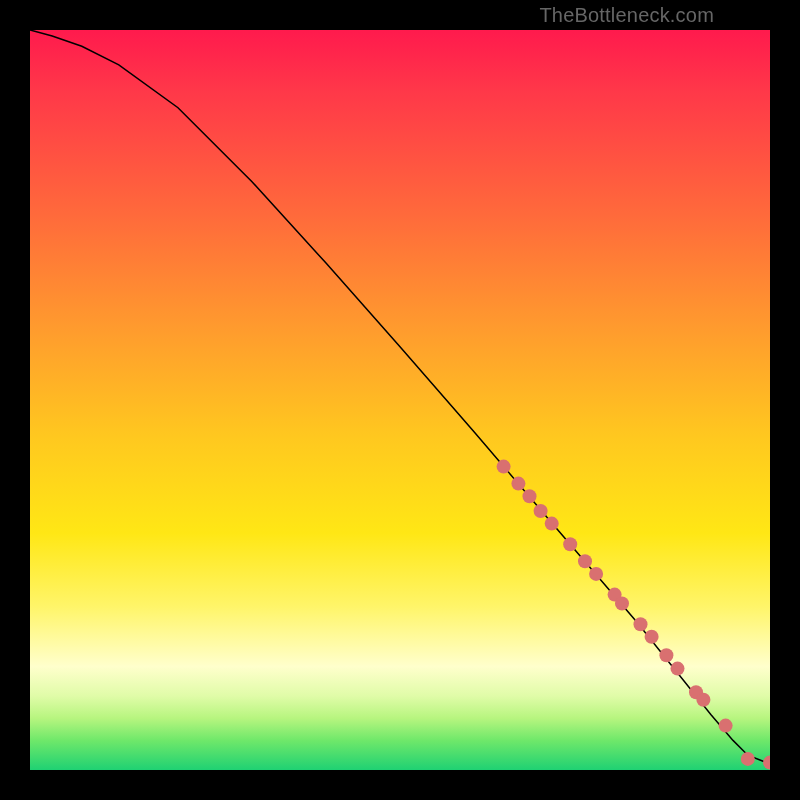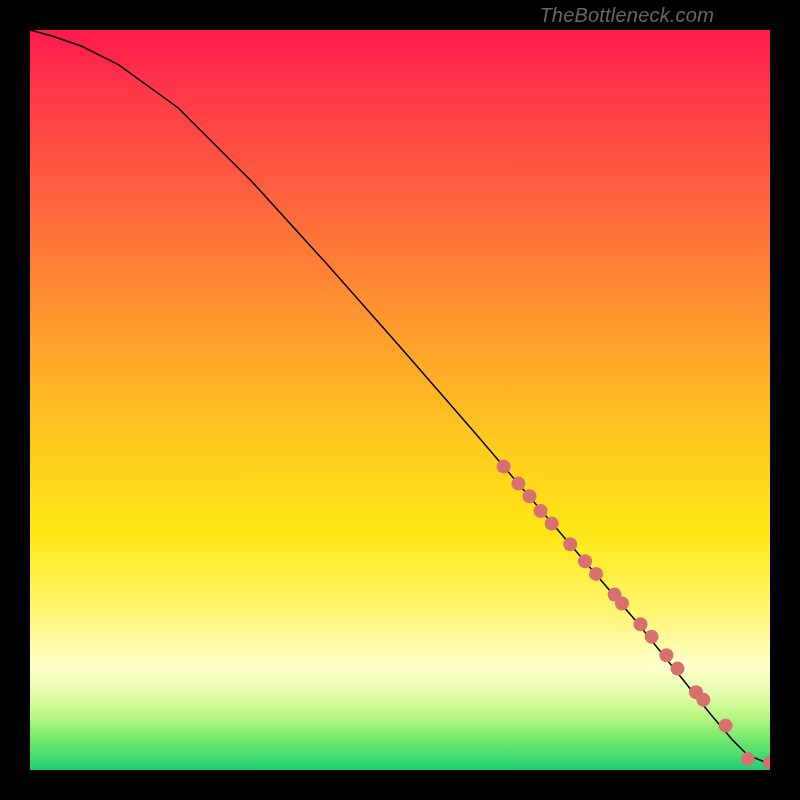--- a/index.html
+++ b/index.html
@@ -8,21 +8,20 @@
     width: 800px;
     height: 800px;
     background: #000;
     font-family: Arial, Helvetica, sans-serif;
     overflow: hidden;
   }
   .wrap {
     position: relative;
     width: 724px;
     height: 800px;
-    font-style: italic;
   }
   .attribution {
     position: absolute;
     top: 4px;
     right: 10px;
     color: #666;
     font-size: 20px;
     font-weight: 500;
     letter-spacing: 0.2px;
     z-index: 5;

